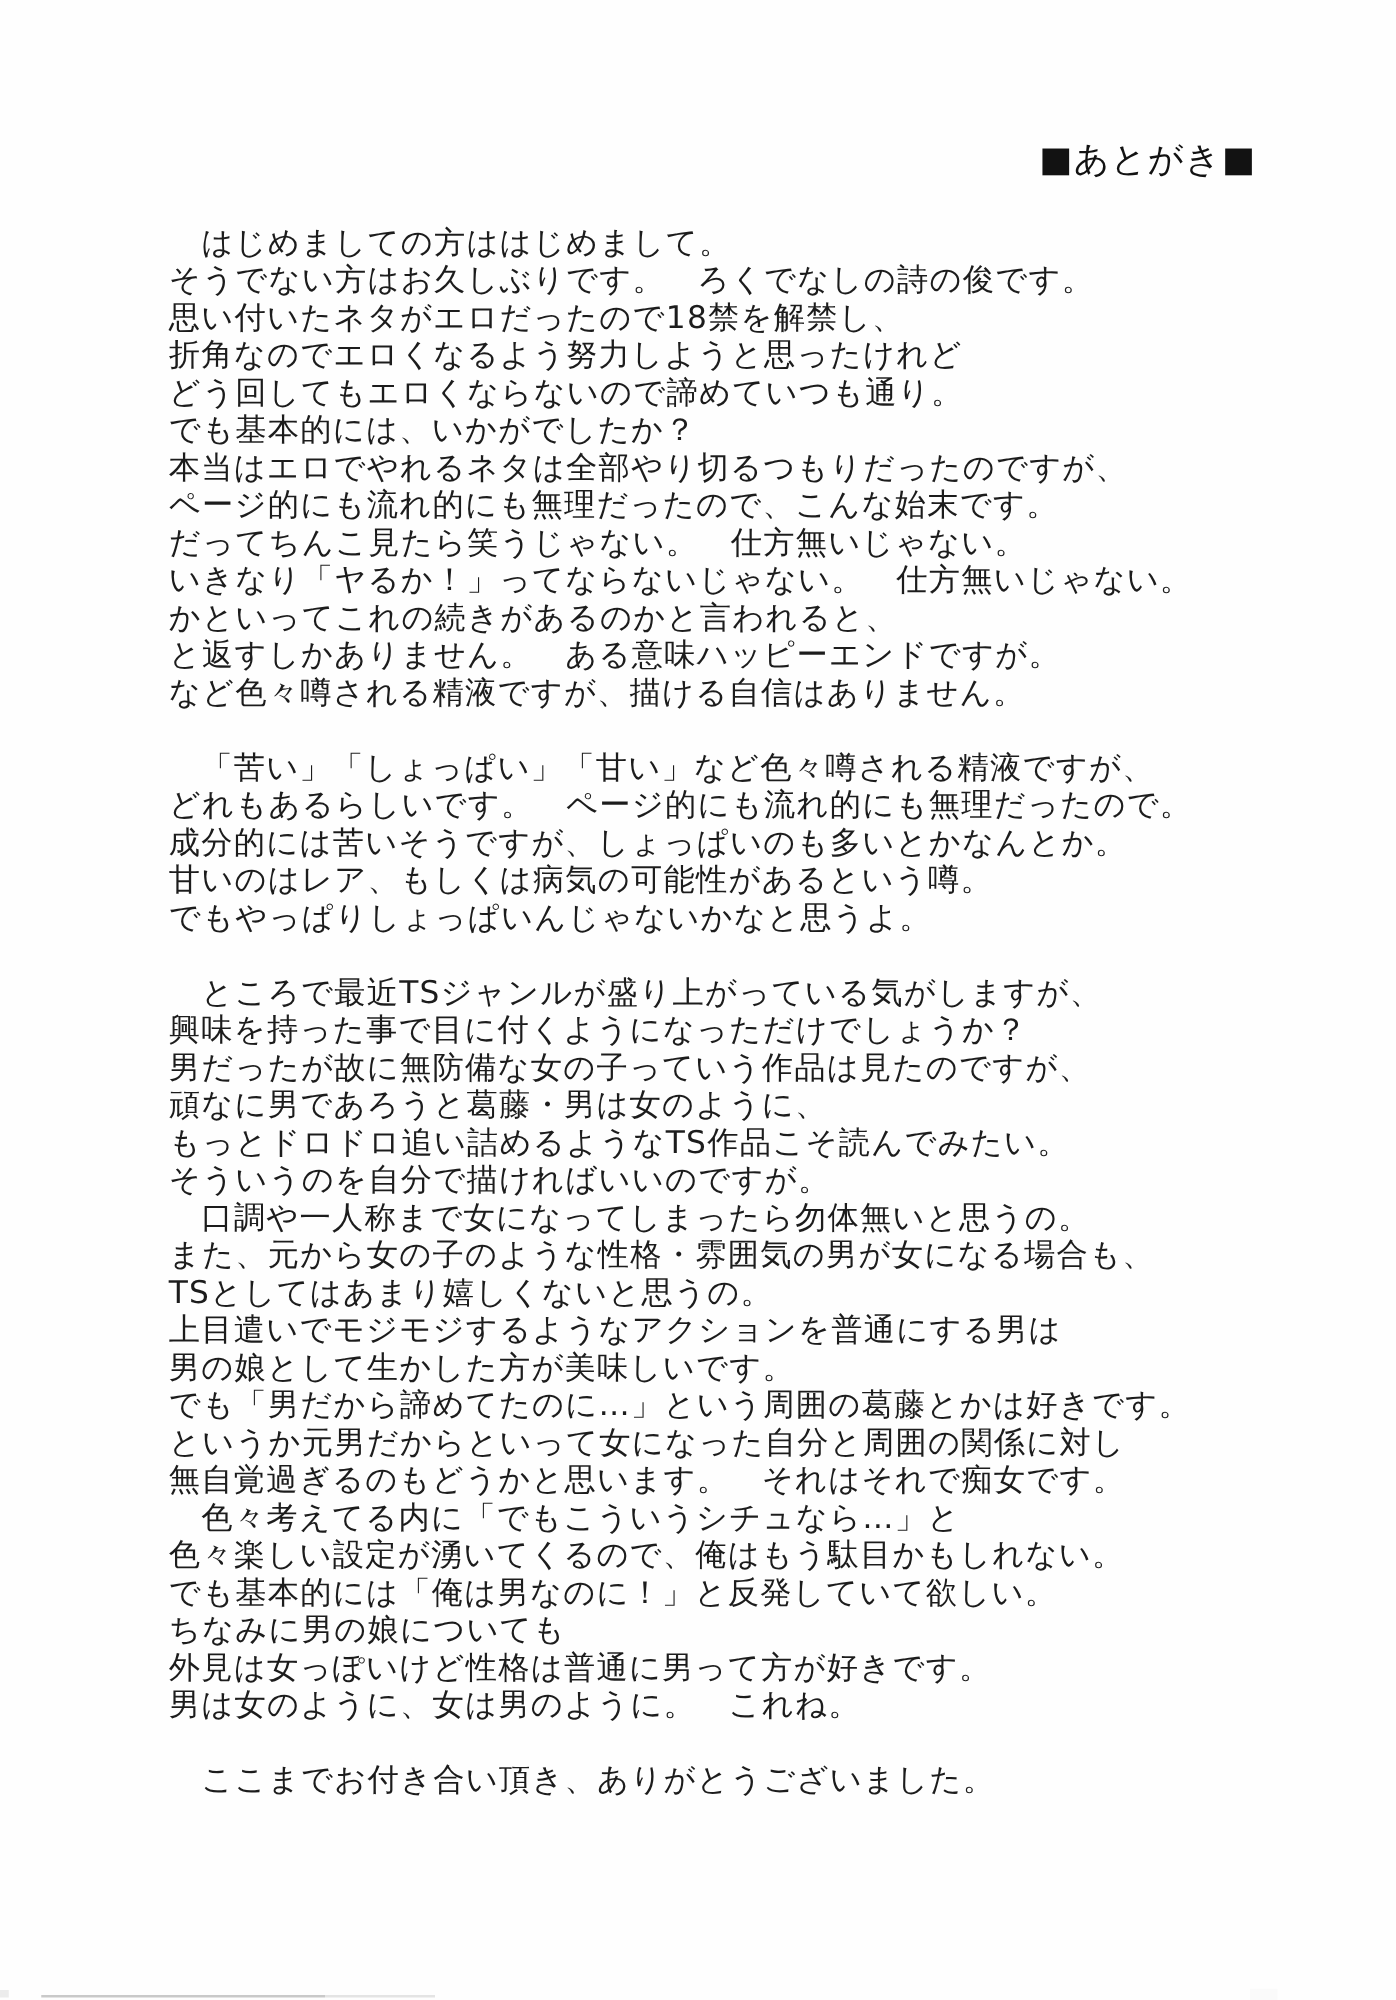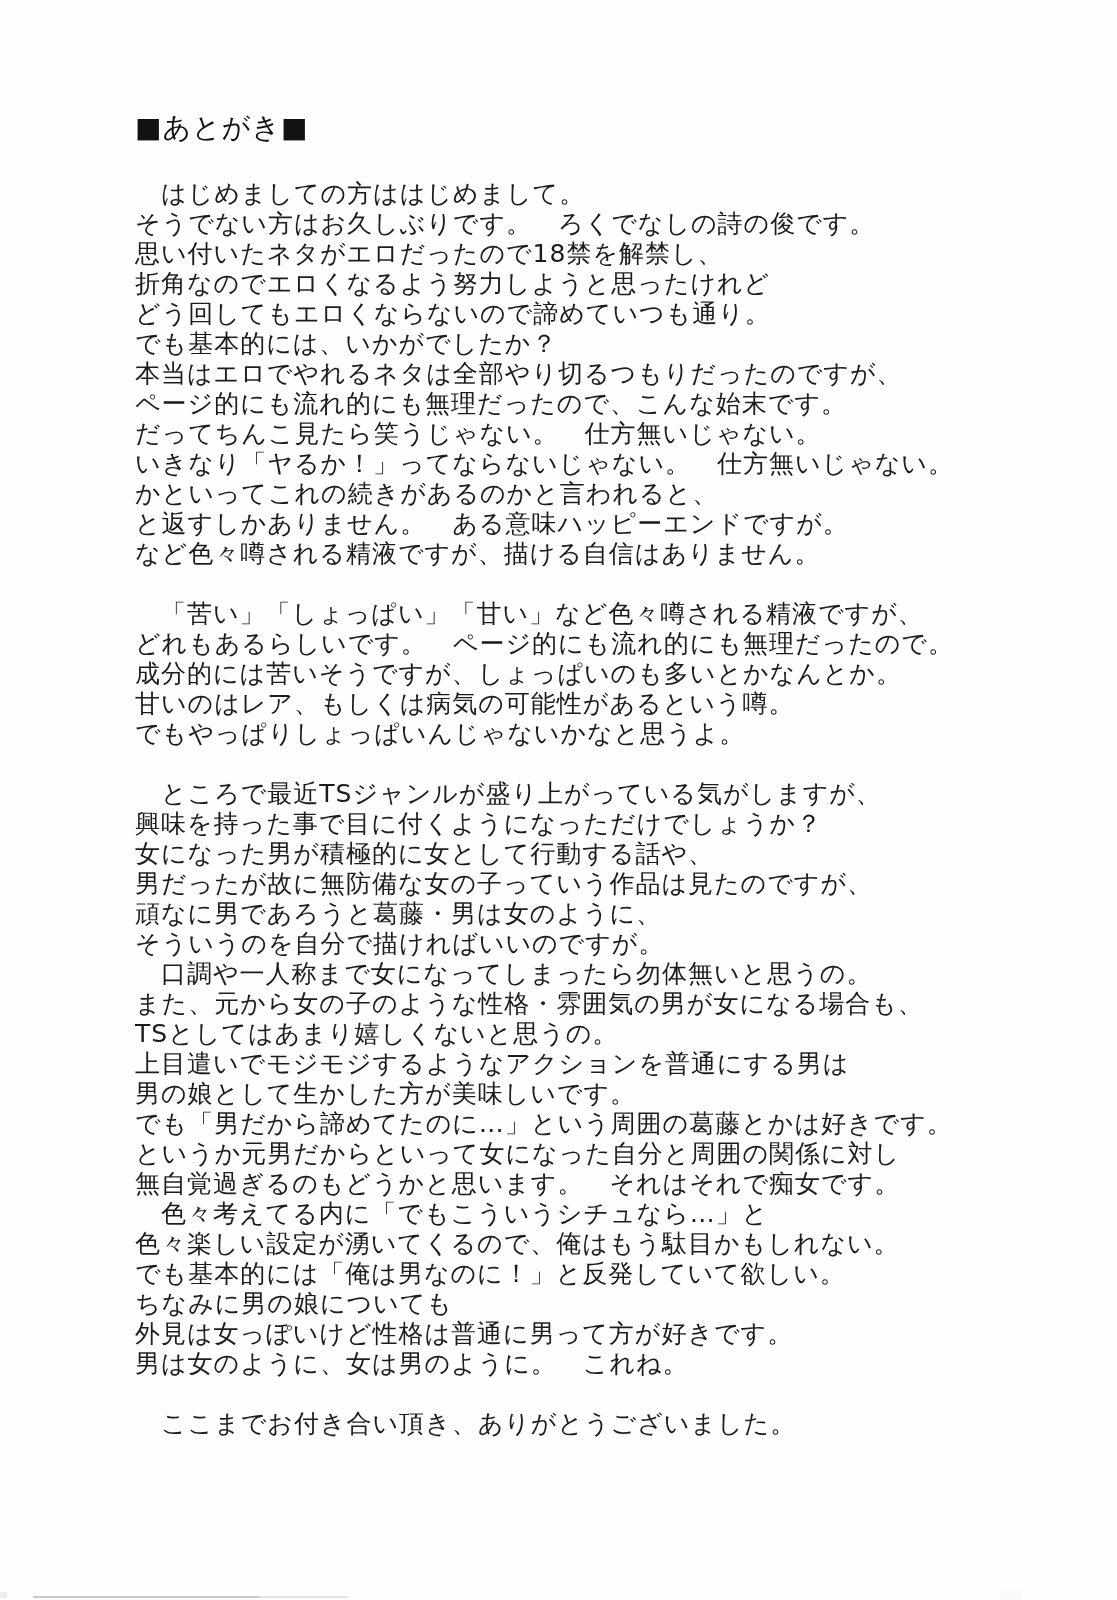--- a/index.html
+++ b/index.html
@@ -22,20 +22,21 @@
     width: 870px;
   }
   .title {
     font-size: 28px;
     line-height: 36px;
     letter-spacing: 1px;
     color: #121212;
     margin: 0 0 33px 0;
     white-space: pre;
     font-weight: 500;
+    text-align: right;
   }
   .para {
     margin: 0;
   }
   .para + .para {
     margin-top: 30px;
   }
   .line {
     font-size: 25px;
     line-height: 30px;
@@ -102,23 +103,23 @@
         <div class="para">
           <div class="line">　「苦い」「しょっぱい」「甘い」など色々噂される精液ですが、</div>
           <div class="line">どれもあるらしいです。　ページ的にも流れ的にも無理だったので。</div>
           <div class="line">成分的には苦いそうですが、しょっぱいのも多いとかなんとか。</div>
           <div class="line">甘いのはレア、もしくは病気の可能性があるという噂。</div>
           <div class="line">でもやっぱりしょっぱいんじゃないかなと思うよ。</div>
         </div>
         <div class="para">
           <div class="line">　ところで最近TSジャンルが盛り上がっている気がしますが、</div>
           <div class="line">興味を持った事で目に付くようになっただけでしょうか？</div>
-          <div class="line">女になった男が積極的に女として行動する話や、</div>
           <div class="line">男だったが故に無防備な女の子っていう作品は見たのですが、</div>
           <div class="line">頑なに男であろうと葛藤・男は女のように、</div>
+          <div class="line">もっとドロドロ追い詰めるようなTS作品こそ読んでみたい。</div>
           <div class="line">そういうのを自分で描ければいいのですが。</div>
           <div class="line">　口調や一人称まで女になってしまったら勿体無いと思うの。</div>
           <div class="line">また、元から女の子のような性格・雰囲気の男が女になる場合も、</div>
           <div class="line">TSとしてはあまり嬉しくないと思うの。</div>
           <div class="line">上目遣いでモジモジするようなアクションを普通にする男は</div>
           <div class="line">男の娘として生かした方が美味しいです。</div>
           <div class="line">でも「男だから諦めてたのに…」という周囲の葛藤とかは好きです。</div>
           <div class="line">というか元男だからといって女になった自分と周囲の関係に対し</div>
           <div class="line">無自覚過ぎるのもどうかと思います。　それはそれで痴女です。</div>
           <div class="line">　色々考えてる内に「でもこういうシチュなら…」と</div>

